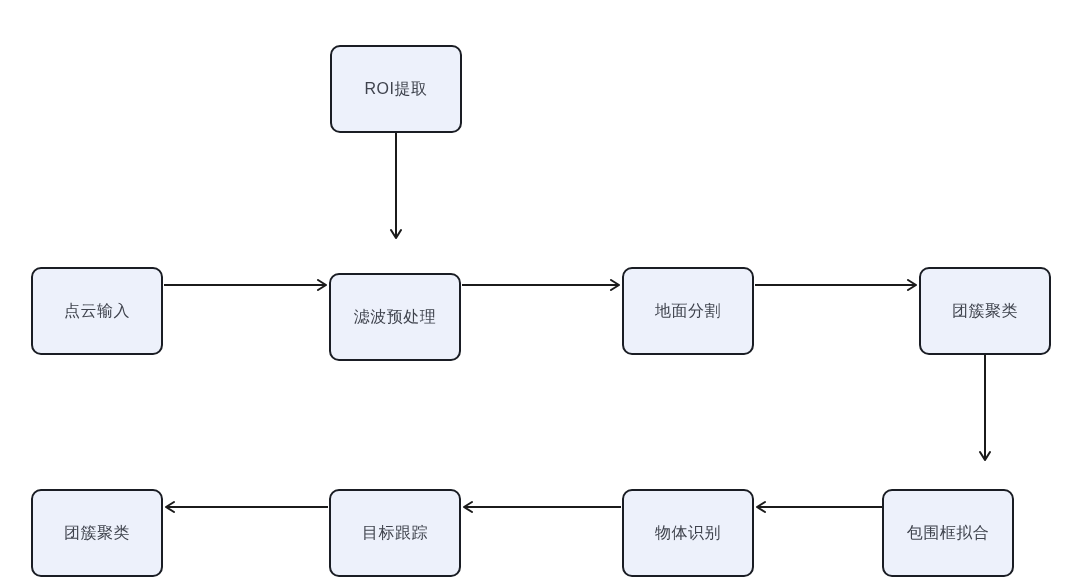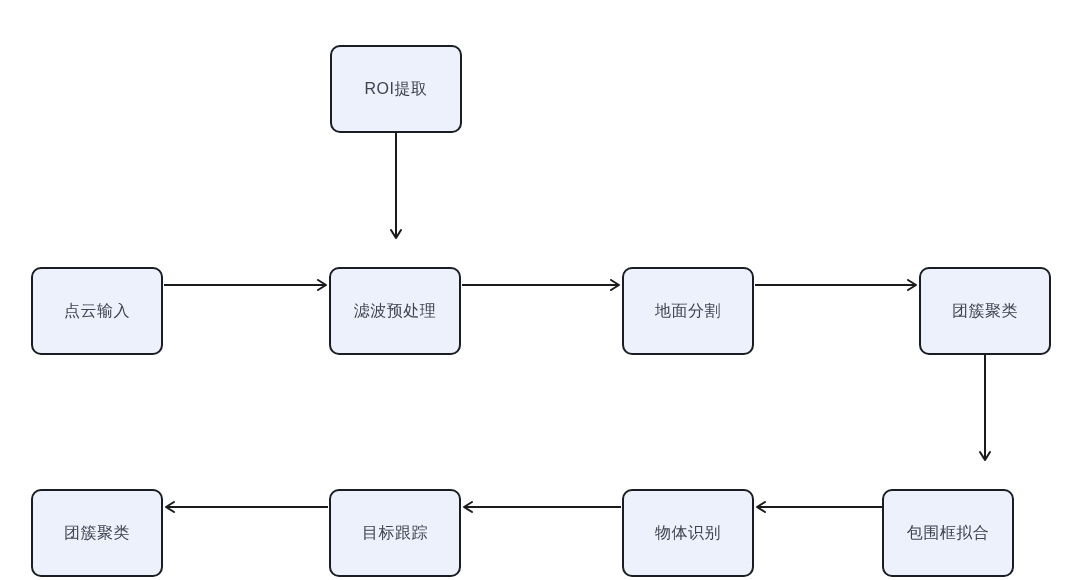--- a/index.html
+++ b/index.html
@@ -64,21 +64,21 @@
   </svg>
 
   <div class="node" style="left:330px; top:19px;">
     <span>ROI提取</span>
   </div>
 
   <div class="node" style="left:31px; top:241px;">
     <span>点云输入</span>
   </div>
 
-  <div class="node" style="left:329px; top:241px;">
+  <div class="node" style="left:329px; top:247px;">
     <span>滤波预处理</span>
   </div>
 
   <div class="node" style="left:622px; top:241px;">
     <span>地面分割</span>
   </div>
 
   <div class="node" style="left:919px; top:241px;">
     <span>团簇聚类</span>
   </div>

